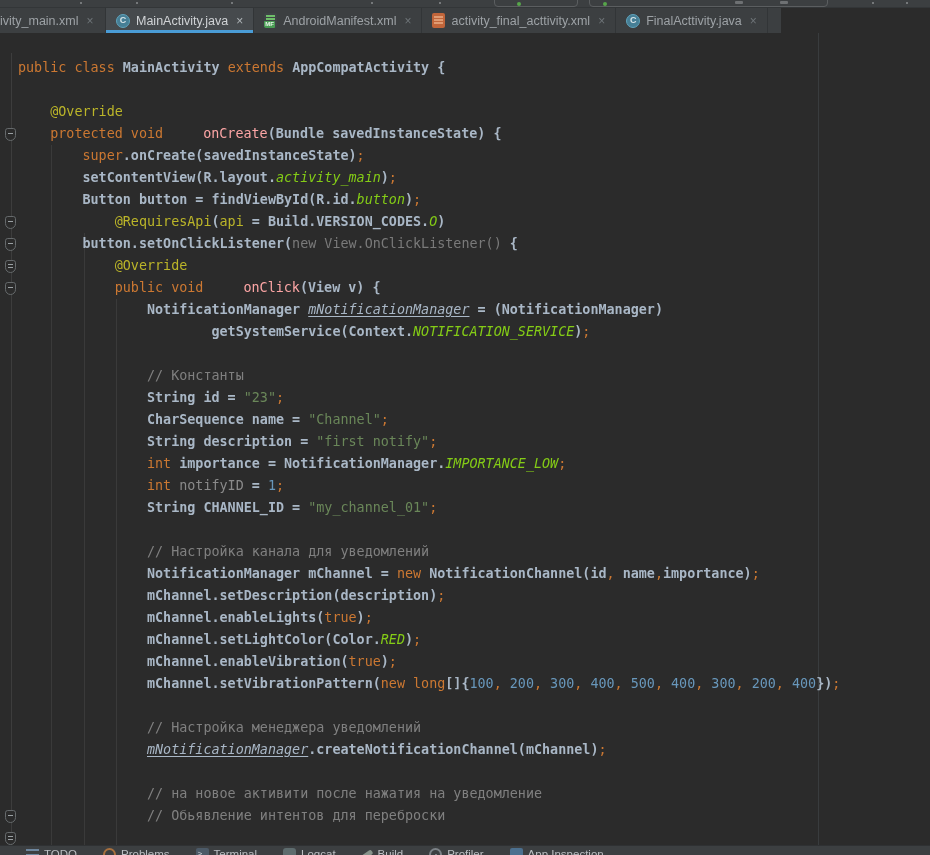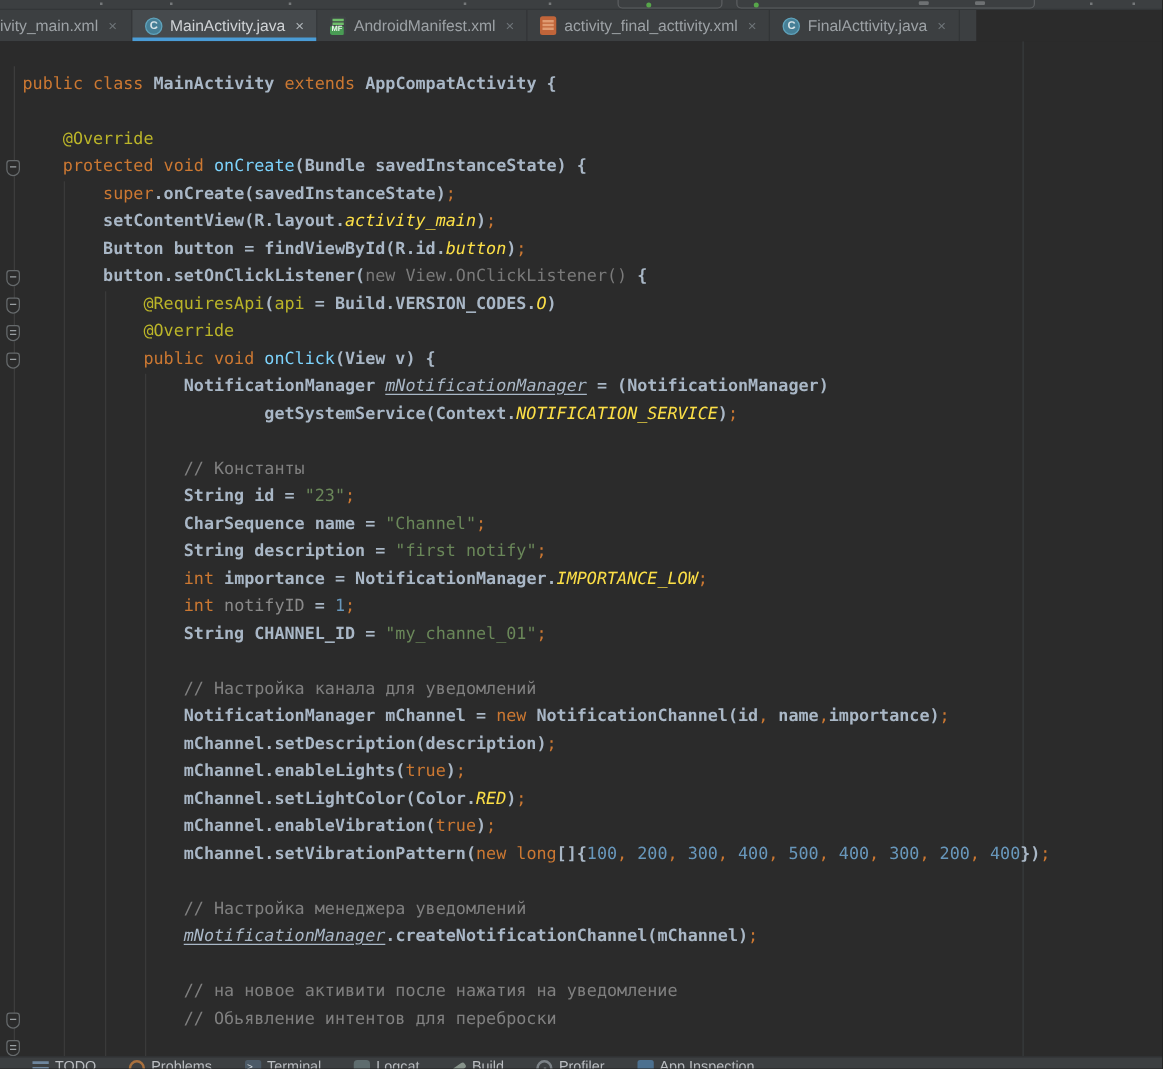--- a/index.html
+++ b/index.html
@@ -41,22 +41,22 @@
   
   .editor{ position:absolute; left:0; top:33px; width:930px; height:812px;
     background:#2B2B2B; overflow:hidden; }
   .gutter-line{ position:absolute; left:11px; top:20px; bottom:0; width:1px; background:#4A4A4A; opacity:.6; }
   .indent-guide{ position:absolute; width:1px; background:#3A3A3A; }
   .margin-guide{ position:absolute; left:818px; top:0; bottom:0; width:1px; background:#393C3E; }
   .code{ position:absolute; left:0; top:24px; padding-left:18px;
     font-family:"DejaVu Sans Mono", monospace; font-size:13.4px; }
   .code .line{ height:22px; line-height:22px; white-space:pre; }
   .tk-p{ color:#A9B7C6;font-weight:bold; } .tk-k{ color:#CC7832; } .tk-a{ color:#BBB529; }
-  .tk-m{ color:#7dd3fc; } .tk-s{ color:#6A8759; } .tk-n{ color:#6897BB; }
-  .tk-c{ color:#808080; } .tk-f{ color:#fde047; font-style:italic;margin-top:28px; }
+  .tk-m{ color:#fca5a5;margin-left:32px; } .tk-s{ color:#6A8759; } .tk-n{ color:#6897BB; }
+  .tk-c{ color:#808080; } .tk-f{ color:#84cc16; font-style:italic;margin-top:28px; }
   .tk-d{ color:#7A7A7A; } .tk-g{ color:#8A8A8A; }
   .tk-u{ color:#A9B7C6; text-decoration:underline; text-underline-offset:2px;font-style:italic; }
   .fold{ position:absolute; left:5px; width:11px; height:13px; background:#2B2B2B;
     border:1px solid #666A6C; border-radius:3px 3px 6px 6px; }
   .fold::before{ content:""; position:absolute; left:2px; right:2px; top:4px; height:1.5px; background:#9AA0A3; }
   .fold.collapsed::before{ box-shadow:0 3px 0 #9AA0A3; top:3px; }
   
   .bottombar{ position:absolute; left:0; top:845px; width:930px; height:10px;
     background:#3C3F41; border-top:1px solid #2F3133; overflow:hidden; }
   .bitems{ display:flex; gap:26px; padding-left:26px; padding-top:2px; }
@@ -137,22 +137,22 @@
         <div class="fold collapsed" style="top: 798.5px;"></div>
       </div>
     <div class="code" id="code">
         <div class="line"><span class="tk-k">public class </span><span class="tk-p">MainActivity </span><span class="tk-k">extends </span><span class="tk-p">AppCompatActivity {</span></div>
         <div class="line"></div>
         <div class="line"><span class="tk-a">    @Override</span></div>
         <div class="line"><span class="tk-k">    protected void </span><span class="tk-m">onCreate</span><span class="tk-p">(Bundle savedInstanceState) {</span></div>
         <div class="line"><span class="tk-k">        super</span><span class="tk-p">.onCreate(savedInstanceState)</span><span class="tk-k">;</span></div>
         <div class="line"><span class="tk-p">        setContentView(R.layout.</span><span class="tk-f">activity_main</span><span class="tk-p">)</span><span class="tk-k">;</span></div>
         <div class="line"><span class="tk-p">        Button button = findViewById(R.id.</span><span class="tk-f">button</span><span class="tk-p">)</span><span class="tk-k">;</span></div>
+        <div class="line"><span class="tk-a">            @RequiresApi</span><span class="tk-p">(</span><span class="tk-a">api</span><span class="tk-p"> = Build.VERSION_CODES.</span><span class="tk-f">O</span><span class="tk-p">)</span></div>
         <div class="line"><span class="tk-p">        button.setOnClickListener(</span><span class="tk-d">new View.OnClickListener() </span><span class="tk-p">{</span></div>
-        <div class="line"><span class="tk-a">            @RequiresApi</span><span class="tk-p">(</span><span class="tk-a">api</span><span class="tk-p"> = Build.VERSION_CODES.</span><span class="tk-f">O</span><span class="tk-p">)</span></div>
         <div class="line"><span class="tk-a">            @Override</span></div>
         <div class="line"><span class="tk-k">            public void </span><span class="tk-m">onClick</span><span class="tk-p">(View v) {</span></div>
         <div class="line"><span class="tk-p">                NotificationManager </span><span class="tk-u">mNotificationManager</span><span class="tk-p"> = (NotificationManager)</span></div>
         <div class="line"><span class="tk-p">                        getSystemService(Context.</span><span class="tk-f">NOTIFICATION_SERVICE</span><span class="tk-p">)</span><span class="tk-k">;</span></div>
         <div class="line"></div>
         <div class="line"><span class="tk-c">                // Константы</span></div>
         <div class="line"><span class="tk-p">                String id = </span><span class="tk-s">"23"</span><span class="tk-k">;</span></div>
         <div class="line"><span class="tk-p">                CharSequence name = </span><span class="tk-s">"Channel"</span><span class="tk-k">;</span></div>
         <div class="line"><span class="tk-p">                String description = </span><span class="tk-s">"first notify"</span><span class="tk-k">;</span></div>
         <div class="line"><span class="tk-k">                int</span><span class="tk-p"> importance = NotificationManager.</span><span class="tk-f">IMPORTANCE_LOW</span><span class="tk-k">;</span></div>

